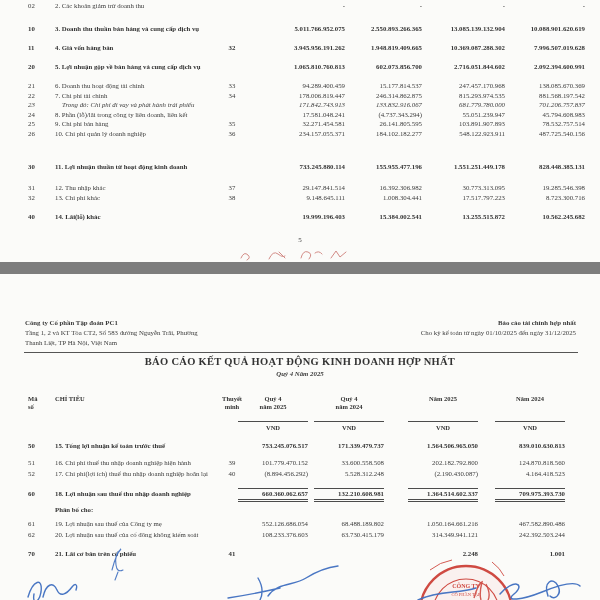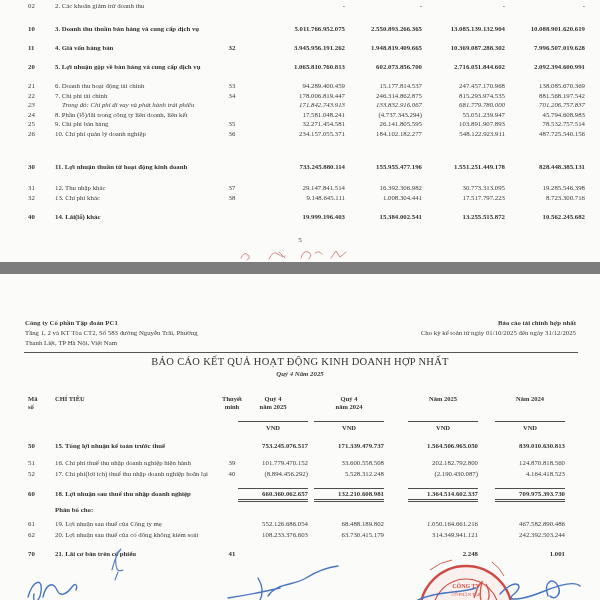--- a/index.html
+++ b/index.html
@@ -32,21 +32,21 @@
   .pagenum{position:absolute;top:236px;left:0;width:100%;text-align:center;font-size:7px;}
   .sep-bar{position:absolute;left:0;top:262px;width:600px;height:12px;background:var(--sep,#7d7d7d);}
   
   .page2{position:absolute;top:274px;left:0;width:600px;height:326px;}
   .corp{position:absolute;left:25px;top:44px;line-height:10px;}
   .corp .b{font-weight:bold;}
   .rep{position:absolute;right:24px;top:44px;text-align:right;line-height:10px;}
   .rep .b{font-weight:bold;}
   .rule{position:absolute;left:24px;right:22px;top:78px;border-bottom:1px solid #555;}
   .title{position:absolute;left:0;top:82px;width:100%;text-align:center;
-         font-size:10.5px;font-weight:normal;letter-spacing:.3px;color:#333;}
+         font-size:10.5px;font-weight:bold;letter-spacing:.3px;color:#333;}
   .subtitle{position:absolute;left:0;top:96px;width:100%;text-align:center;
          font-size:6.8px;font-weight:bold;font-style:italic;}
   .thead{position:absolute;left:0;top:121px;width:600px;font-weight:bold;font-size:6.5px;color:#333;}
   .thead .h{position:absolute;top:0;text-align:center;line-height:8px;}
   .h-ma{left:28px;text-align:left !important;}
   .h-ct{left:55px;text-align:left !important;}
   .h-tm{left:212px;width:40px;}
   .h-c1{left:238px;width:70px;}
   .h-c2{left:314px;width:70px;}
   .h-c3{left:408px;width:70px;}

